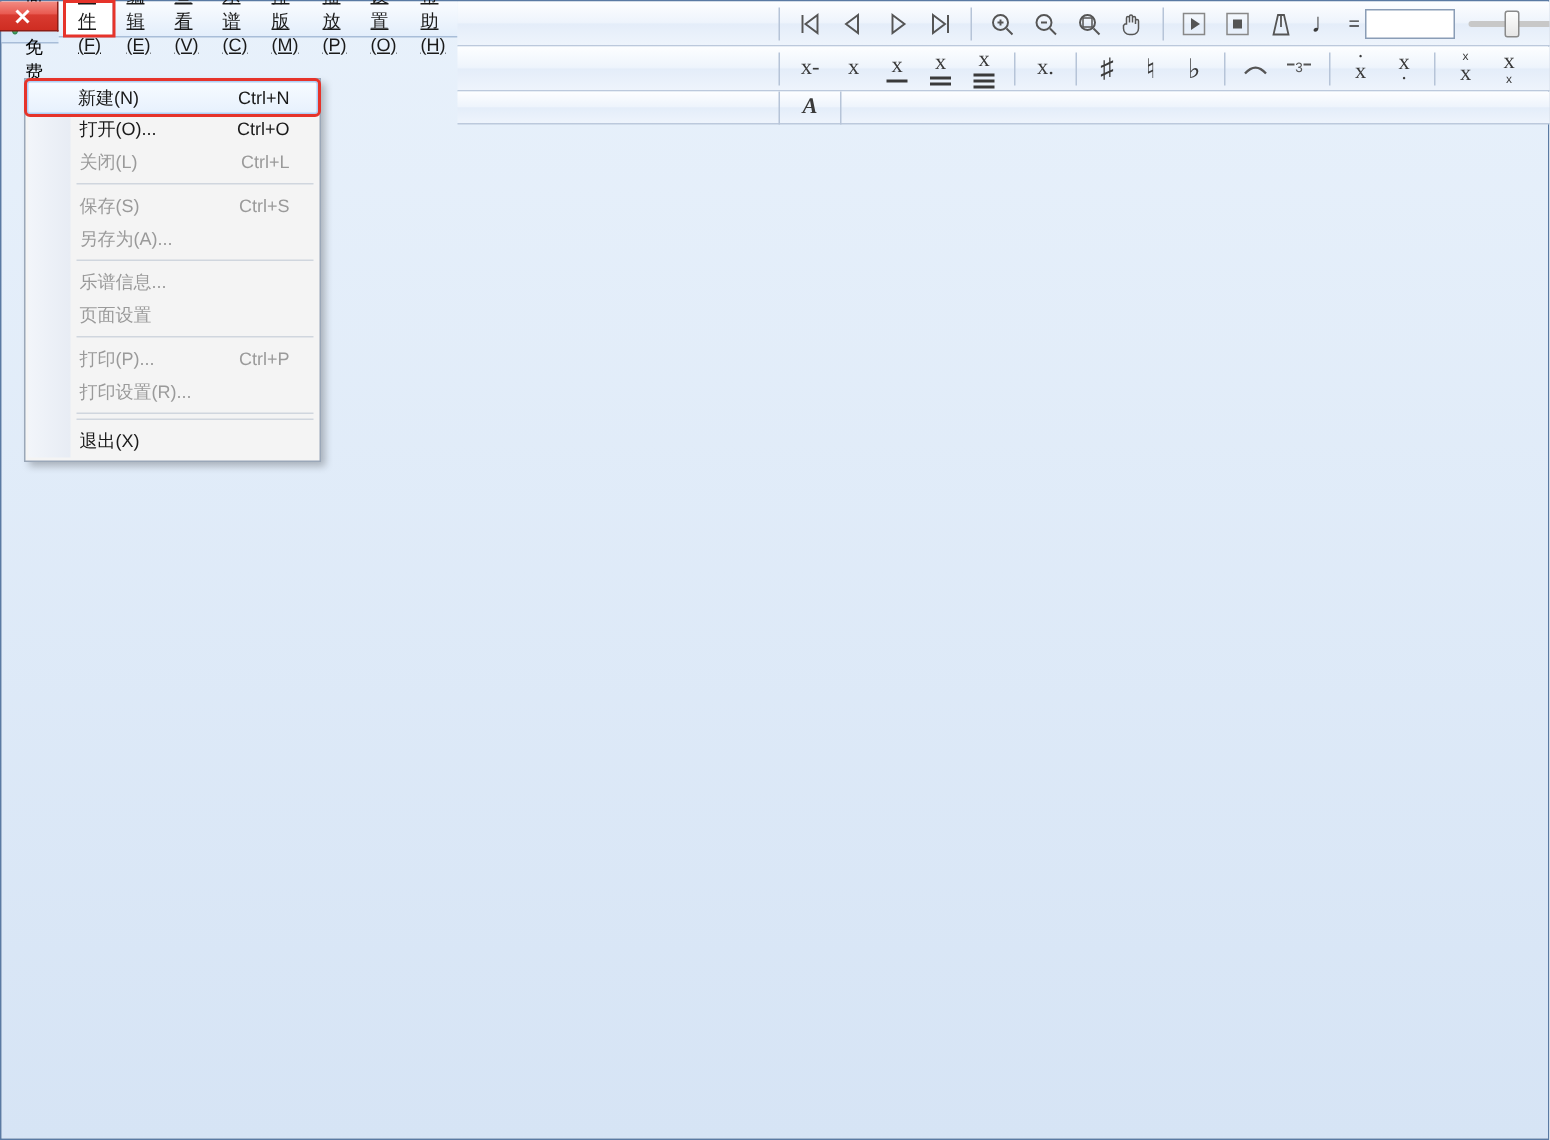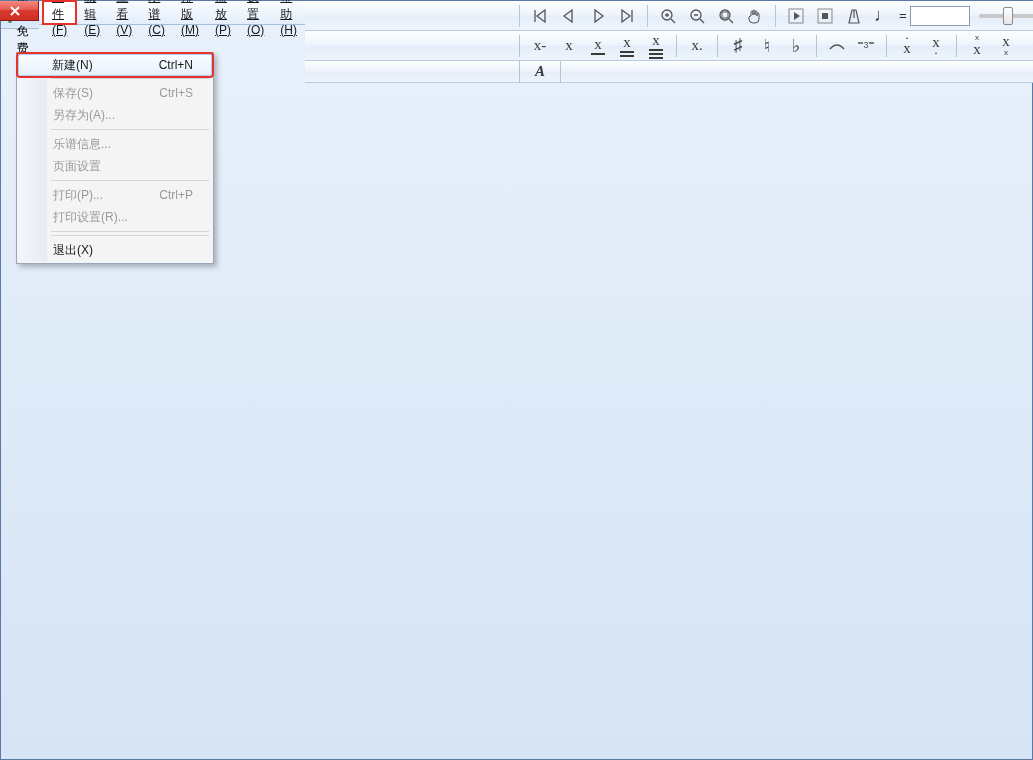--- a/index.html
+++ b/index.html
@@ -380,20 +380,28 @@
     <span>创建新乐谱</span>
     <span class="right">数字</span>
   </div>
 
   <div class="dropdown" id="file-dropdown">
     <div class="gutter"></div>
   <div class="dd-item selected highlight-red">
         <span>新建(N)</span>
         <span class="shortcut">Ctrl+N</span>
       </div>
+      <div class="dd-item">
+        <span>打开(O)...</span>
+        <span class="shortcut">Ctrl+O</span>
+      </div>
+      <div class="dd-item disabled">
+        <span>关闭(L)</span>
+        <span class="shortcut">Ctrl+L</span>
+      </div>
       <div class="dd-sep"></div>
       <div class="dd-item disabled">
         <span>保存(S)</span>
         <span class="shortcut">Ctrl+S</span>
       </div>
       <div class="dd-item disabled">
         <span>另存为(A)...</span>
       </div>
       <div class="dd-sep"></div>
       <div class="dd-item disabled">

